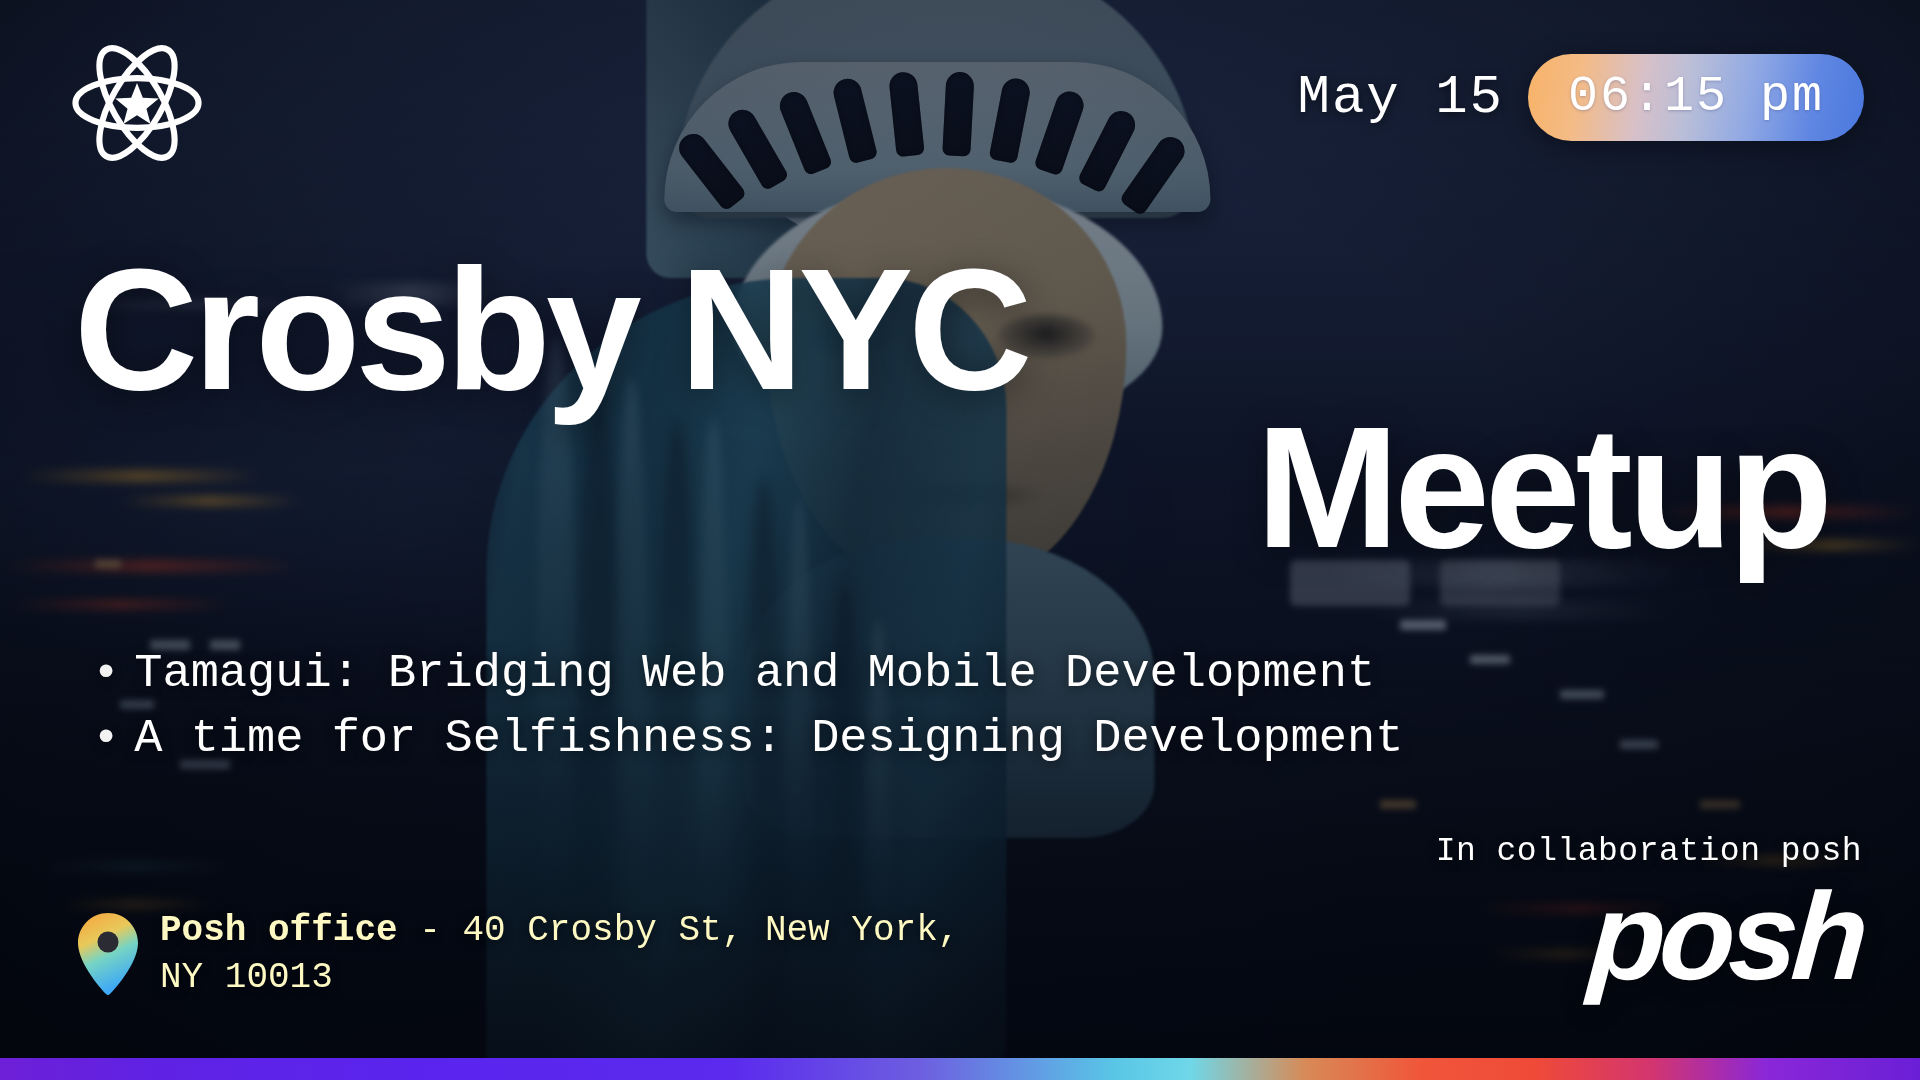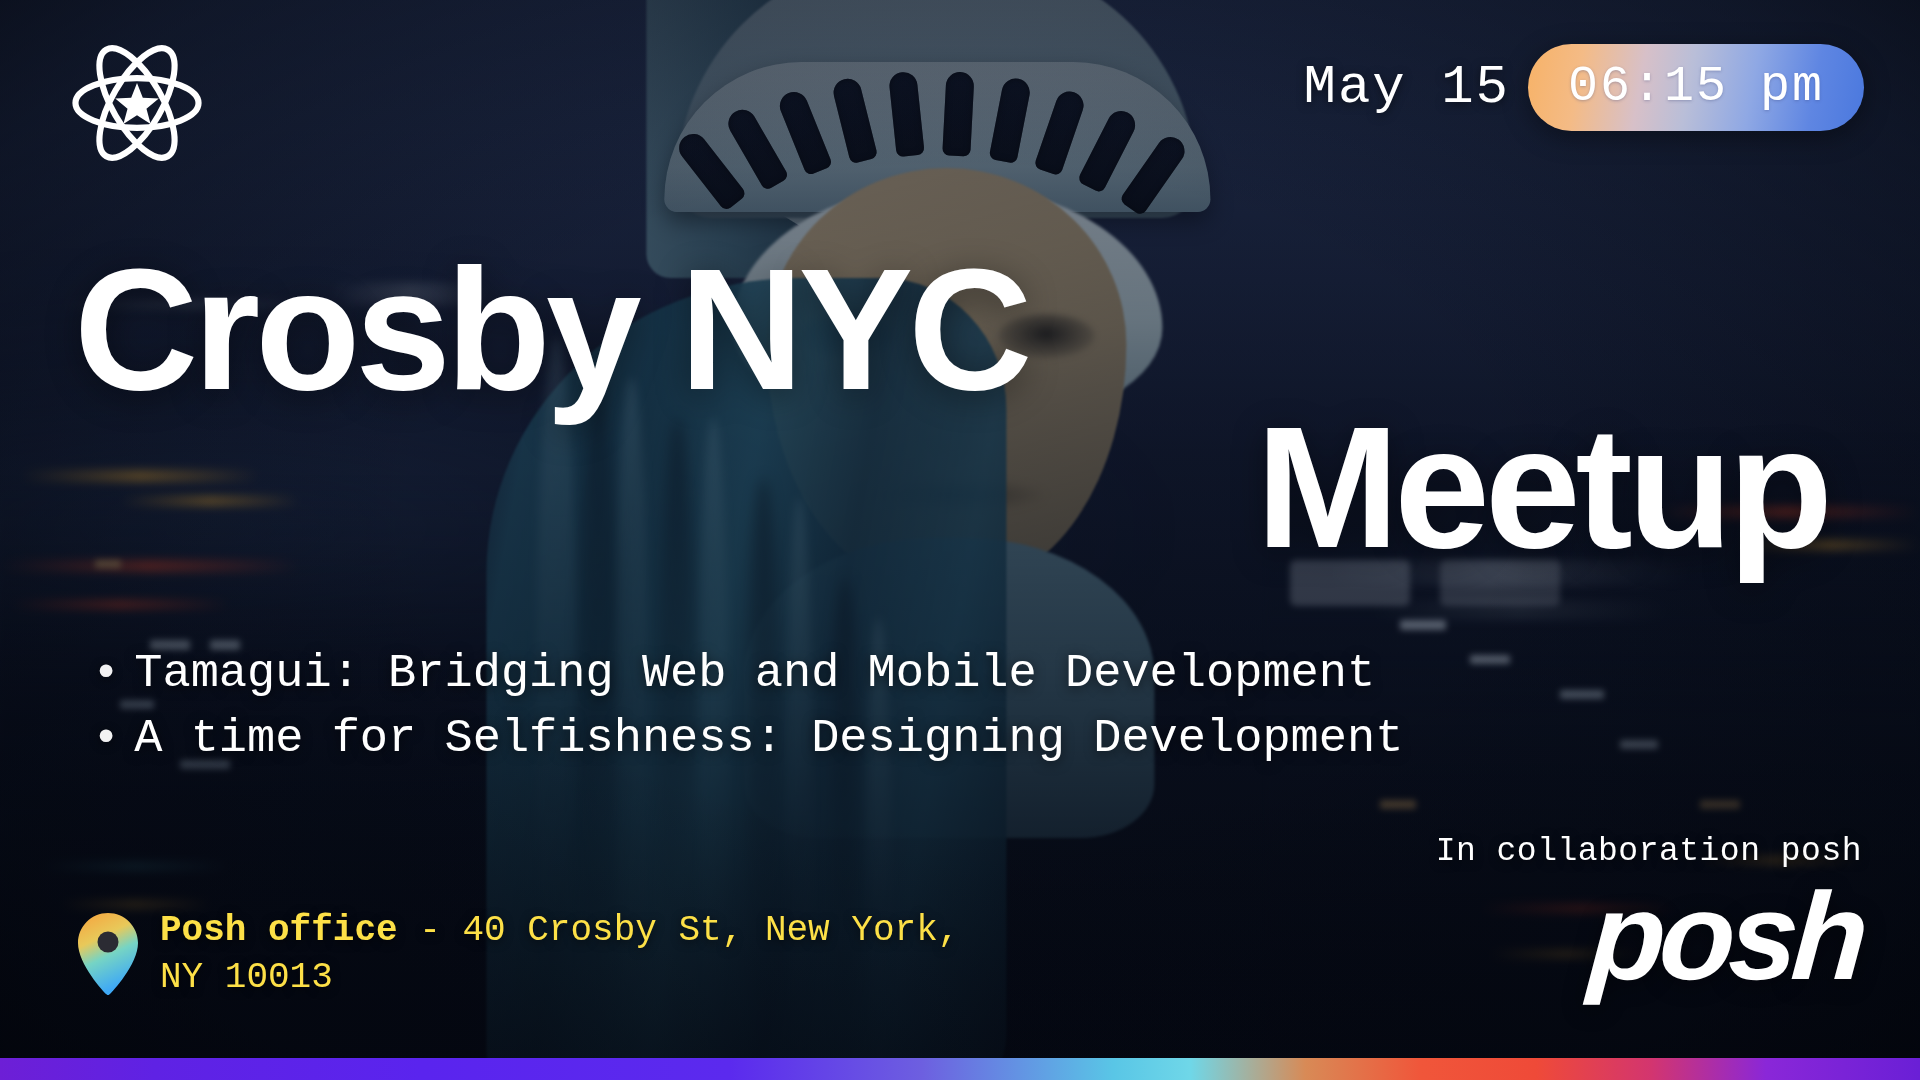--- a/index.html
+++ b/index.html
@@ -188,22 +188,22 @@
     display:flex; flex-direction:column;
     color:#fff; line-height:1.04; letter-spacing:.5px;
   }
   .logo-line1, .logo-line2 {
     font-size:40px; font-weight:bold;
   }
   .logo-line3 { font-size:38px; font-weight:normal; letter-spacing:1.5px; }
 
   
   .datetime {
-    position:absolute; right:56px; top:44px;
-    display:flex; align-items:center; gap:18px;
+    position:absolute; right:56px; top:54px;
+    display:flex; align-items:center; gap:24px;
   }
   .date-text {
     color:#fff; font-family:"Liberation Mono", monospace;
     font-size:54px; letter-spacing:2px;
     text-shadow:0 2px 10px rgba(0,0,0,.55);
   }
   .time-pill {
     padding:14px 40px 16px;
     border-radius:100px;
     background:linear-gradient(100deg,
@@ -243,21 +243,21 @@
   .talk-item { display:flex; gap:14px; white-space:nowrap; }
   .bullet { opacity:.95; }
 
   
   .venue {
     position:absolute; left:78px; bottom:78px;
     display:flex; align-items:flex-start; gap:22px;
   }
   .pin { width:60px; height:82px; flex:none; margin-top:6px; }
   .venue-text {
-    color:#fde047; font-family:"Liberation Mono", monospace;
+    color:#fef9c3; font-family:"Liberation Mono", monospace;
     font-size:36px; line-height:1.32;
     text-shadow:0 2px 10px rgba(0,0,0,.65);
     max-width:800px;
   }
   .venue-name { font-weight:bold; }
 
   
   .collab {
     position:absolute; right:58px; bottom:82px;
     text-align:right;

